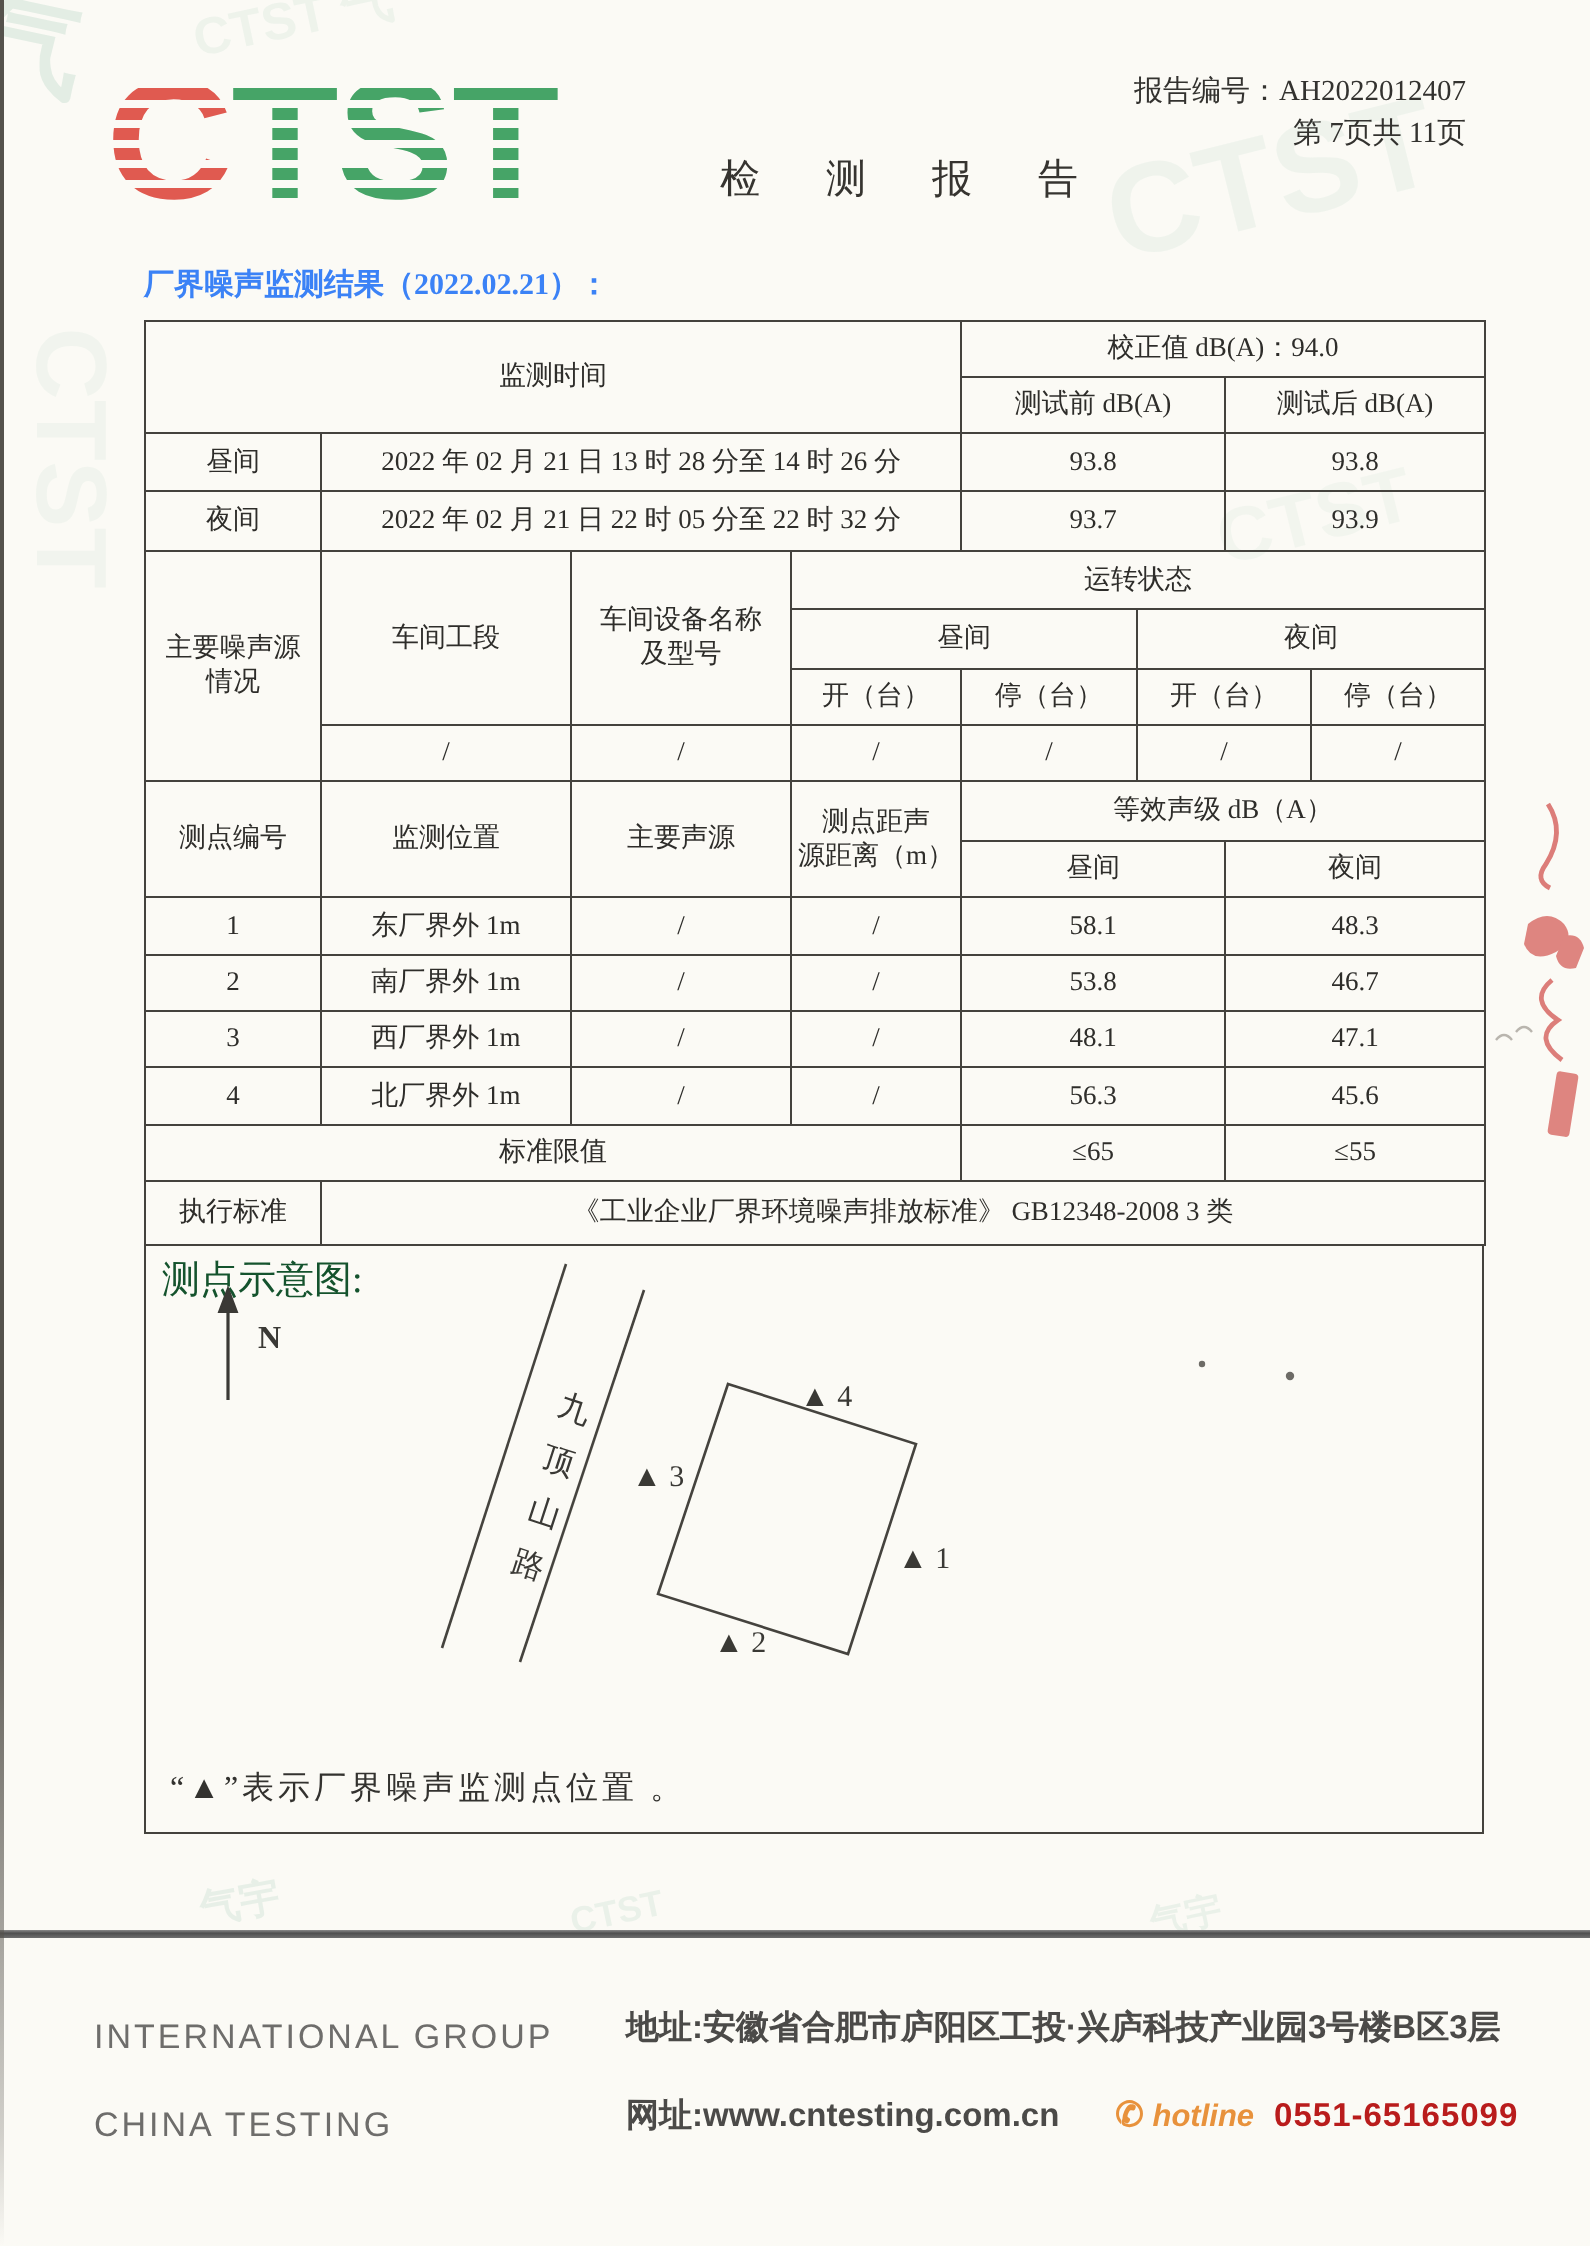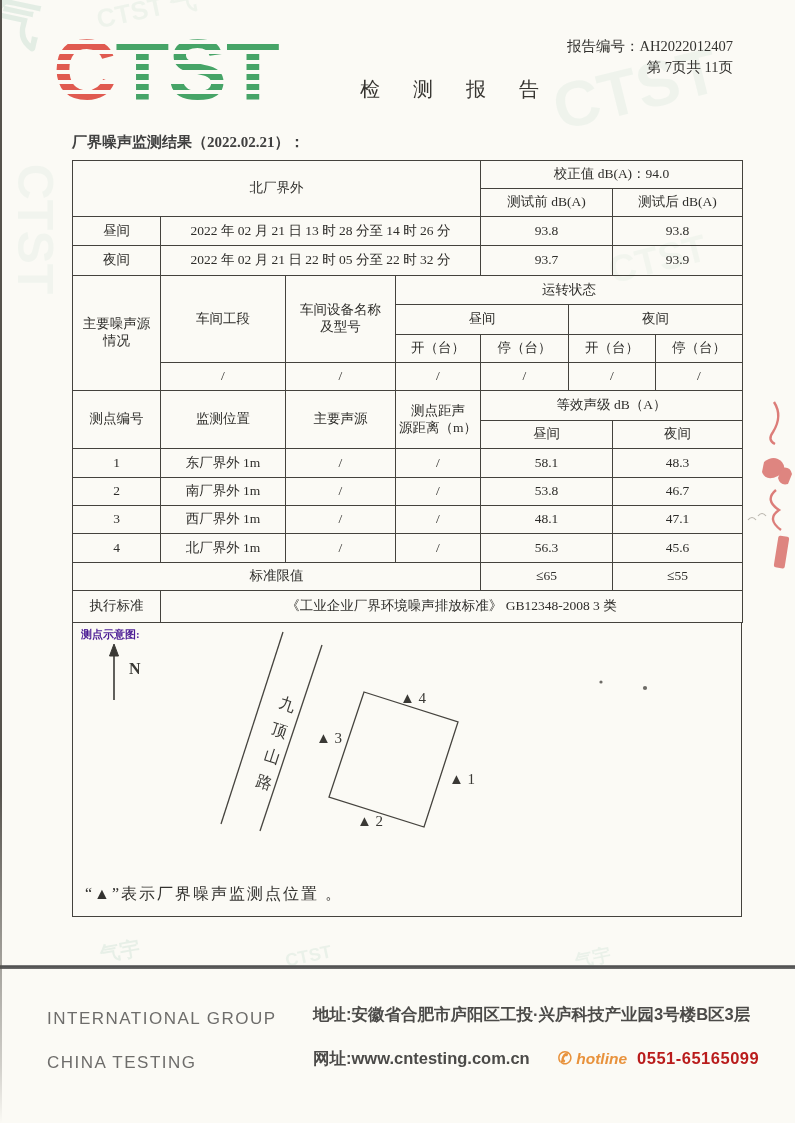--- a/index.html
+++ b/index.html
@@ -20,33 +20,33 @@
   .logo .c-red { color:#e05a50; }
   .logo .c-grn { color:#46a467; }
   .logo-stripes { position:absolute; left:48px; top:24px; width:232px; height:96px; z-index:3;
     background:repeating-linear-gradient(to bottom, transparent 0 6px, #fbfaf5 6px 10px); }
   .report-meta { position:absolute; right:62px; top:36px; width:230px; text-align:right;
     font-size:14.5px; line-height:21px; color:#33322f; z-index:2; }
   .doc-title { position:absolute; left:360px; top:76px; font-size:20px; letter-spacing:14px;
     font-weight:normal; color:#363430; z-index:2; white-space:nowrap; }
 
   
-  .section-heading { position:absolute; left:72px; top:133px; font-size:15px; font-weight:bold; color:#404040; z-index:2; }
+  .section-heading { position:absolute; left:72px; top:133px; font-size:15px; font-weight:bold; color:#3b82f6; z-index:2; }
 
   
   table.main { position:absolute; left:72px; top:160px; width:670px; border-collapse:collapse;
     table-layout:fixed; z-index:2; }
   table.main td { border:1px solid #44423d; text-align:center; vertical-align:middle;
     font-size:13.5px; color:#2e2d2a; padding:0 2px; white-space:pre-line; line-height:1.25; }
   td.tl { text-align:left; padding-left:9px; }
 
   
   .diagram-box { position:absolute; left:72px; top:622px; width:670px; height:295px;
     border:1px solid #44423d; border-top:none; z-index:2; }
-  .diagram-title { position:absolute; left:8px; top:5px; font-size:11px; font-weight:bold; color:#4c1d95; }
+  .diagram-title { position:absolute; left:8px; top:5px; font-size:19px; font-weight:normal; color:#14532d; }
   .diagram-caption { position:absolute; left:12px; top:262px; font-size:16px; color:#33322f; letter-spacing:2px; }
   .diagram-svg { position:absolute; left:0; top:0; }
 
   
   .stamp-svg { position:absolute; left:742px; top:390px; z-index:4; }
 
   
   .footer-rule { position:absolute; left:0; top:965px; width:795px; height:4px;
     background:linear-gradient(to bottom,#8a8a8a,#4f4f4f 40%,#6e6e6e); z-index:2; }
   .footer { position:absolute; left:0; top:992px; width:795px; z-index:2;
@@ -94,21 +94,21 @@
         <col style="width:110px">
         <col style="width:85px">
       <col style="width:88px">
         <col style="width:44px">
         <col style="width:43px">
         <col style="width:87px">
     </colgroup>
 
     <tbody>
         <tr style="height:28px">
-      <td colspan="4" rowspan="2">北厂界外</td>
+      <td colspan="4" rowspan="2">监测时间</td>
       <td colspan="4">校正值 dB(A)：94.0</td>
     </tr>
     <tr style="height:28px">
       <td colspan="2">测试前 dB(A)</td>
       <td colspan="2">测试后 dB(A)</td>
     </tr>
     <tr style="height:29px">
       <td>昼间</td>
       <td colspan="3" class="tl">2022 年 02 月 21 日 13 时 28 分至 14 时 26 分</td>
       <td colspan="2">93.8</td>

